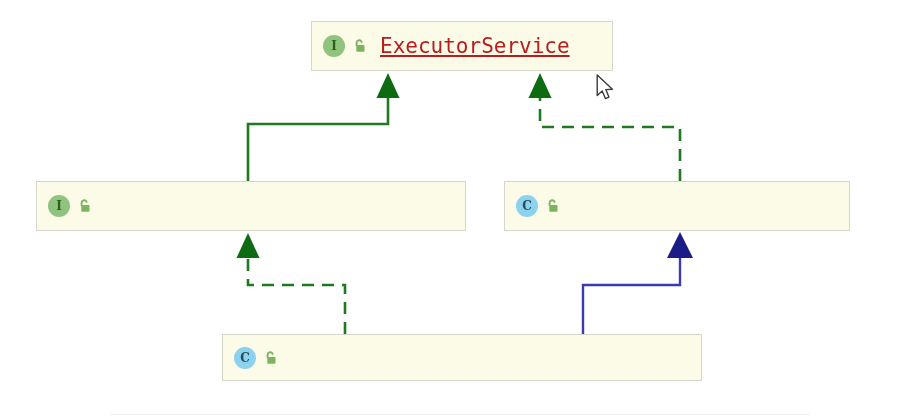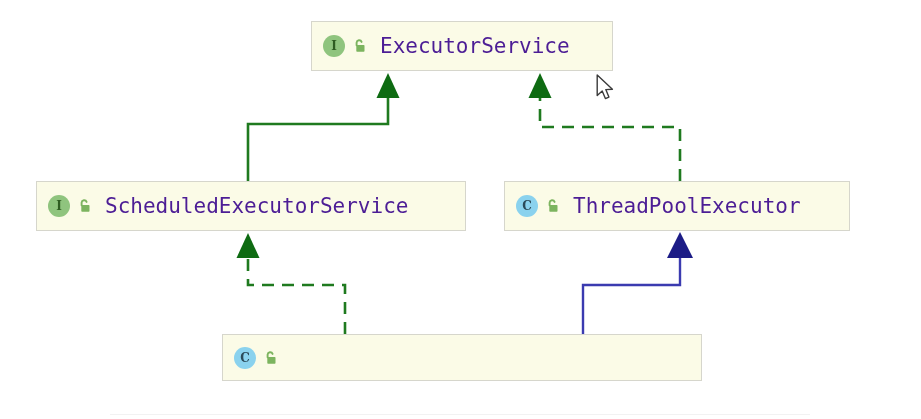--- a/index.html
+++ b/index.html
@@ -65,23 +65,24 @@
     width: 16px;
     height: 16px;
     margin-left: 7px;
     flex: 0 0 auto;
     display: block;
   }
   .node-label {
     margin-left: 12px;
     font-family: "DejaVu Sans Mono", monospace;
     font-size: 21px;
-    color: #4c1d95;
+    color: #b91c1c;
     letter-spacing: 0px;
     white-space: nowrap;
+    text-decoration: underline;
   }
 
   
   #cursor {
     position: absolute;
     z-index: 40;
     pointer-events: none;
   }
 
   
@@ -141,32 +142,30 @@
   </div>
 
   <div class="node" style="left:36px; top:181px; width:430px; height:50px;">
     <span class="node-icons">
       <span class="type-icon iface">I</span>
       <svg class="lock-icon" viewBox="0 0 16 16" xmlns="http://www.w3.org/2000/svg">
         <path d="M4.6 7.2 V4.6 a2.6 2.6 0 0 1 5.0 -0.7" fill="none" stroke="#7cb45f" stroke-width="1.9" stroke-linecap="round"></path>
         <rect x="4.3" y="7.1" width="8.2" height="6.6" rx="0.7" fill="#7cb45f"></rect>
       </svg>
     </span>
-    <span class="node-label">ScheduledExecutorService</span>
   </div>
 
   <div class="node" style="left:504px; top:181px; width:346px; height:50px;">
     <span class="node-icons">
       <span class="type-icon cls">C</span>
       <svg class="lock-icon" viewBox="0 0 16 16" xmlns="http://www.w3.org/2000/svg">
         <path d="M4.6 7.2 V4.6 a2.6 2.6 0 0 1 5.0 -0.7" fill="none" stroke="#7cb45f" stroke-width="1.9" stroke-linecap="round"></path>
         <rect x="4.3" y="7.1" width="8.2" height="6.6" rx="0.7" fill="#7cb45f"></rect>
       </svg>
     </span>
-    <span class="node-label">ThreadPoolExecutor</span>
   </div>
 
   <div class="node" style="left:222px; top:334px; width:480px; height:47px;">
     <span class="node-icons">
       <span class="type-icon cls">C</span>
       <svg class="lock-icon" viewBox="0 0 16 16" xmlns="http://www.w3.org/2000/svg">
         <path d="M4.6 7.2 V4.6 a2.6 2.6 0 0 1 5.0 -0.7" fill="none" stroke="#7cb45f" stroke-width="1.9" stroke-linecap="round"></path>
         <rect x="4.3" y="7.1" width="8.2" height="6.6" rx="0.7" fill="#7cb45f"></rect>
       </svg>
     </span>

